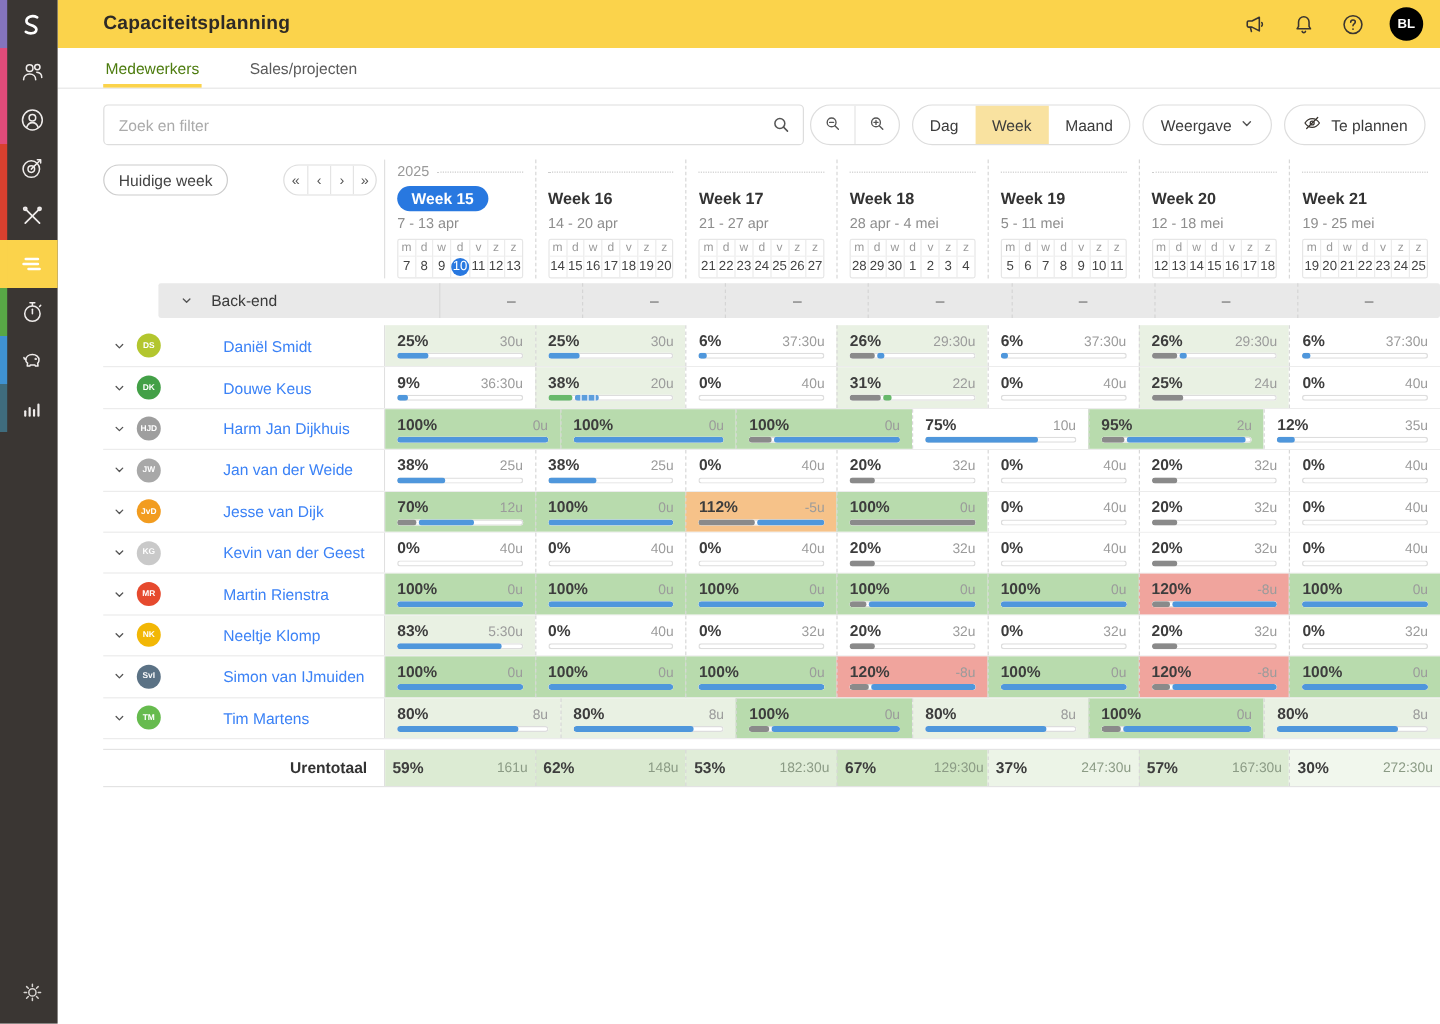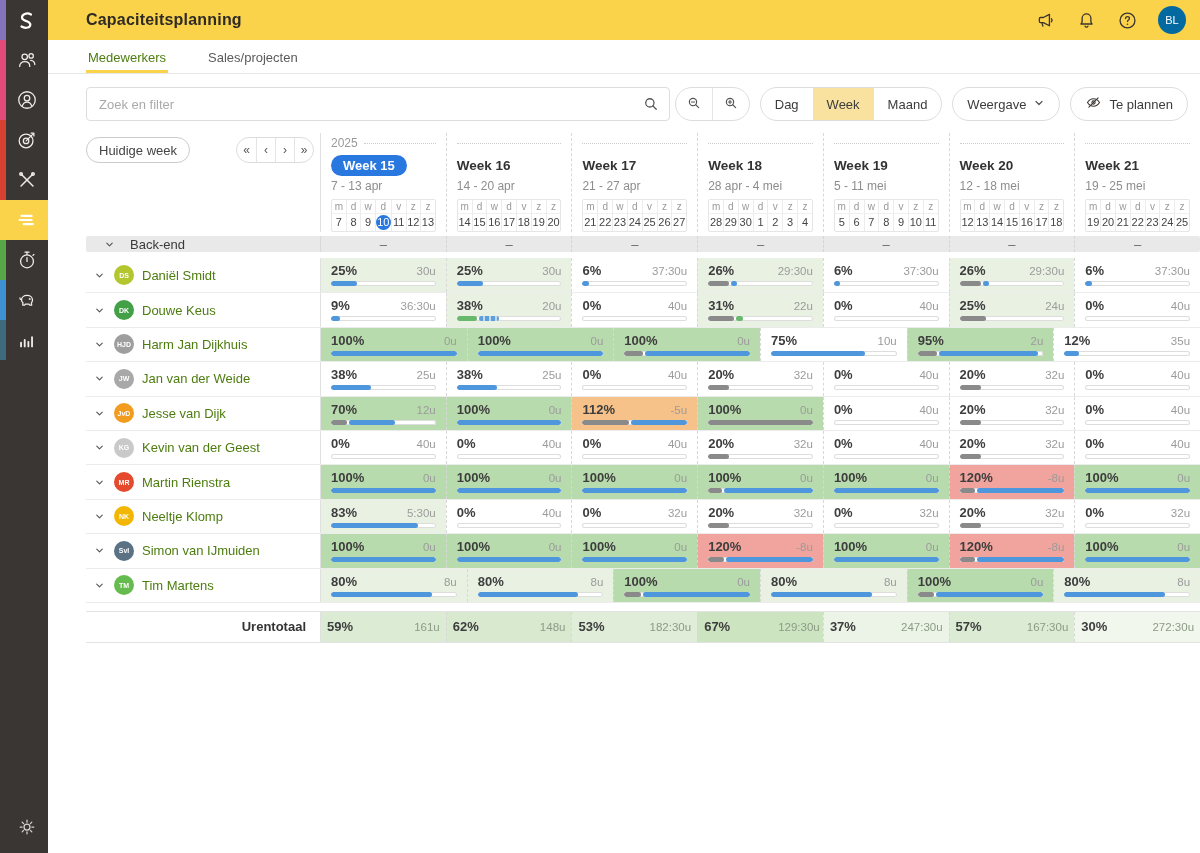--- a/index.html
+++ b/index.html
@@ -13,22 +13,22 @@
   .side-item svg { display:block; }
   .side-gear { position:absolute; bottom:6px; left:0; }
 
   
   .topbar { position:absolute; left:48px; top:0; right:0; height:40px; background:#fbd34b;
             display:flex; align-items:center; padding:0 14px 0 38px; }
   .topbar h1 { font-size:16px; font-weight:700; color:#2e2a26; letter-spacing:.2px; }
   .topbar .spacer { flex:1; }
   .top-icons { display:flex; align-items:center; gap:20px; }
   .top-icons .icn { cursor:pointer; display:flex; }
-  .avatar-user { width:28px; height:28px; border-radius:50%; background:#0369a1; color:#fff;
-                 font-size:11px; font-weight:400; display:flex; align-items:center; justify-content:center; cursor:pointer; }
+  .avatar-user { width:28px; height:28px; border-radius:50%; background:#000000; color:#fff;
+                 font-size:11px; font-weight:700; display:flex; align-items:center; justify-content:center; cursor:pointer; }
 
   
   .tabsbar { position:absolute; left:48px; top:40px; right:0; height:34px; background:#fff;
              border-bottom:1px solid #e6e6e6; display:flex; padding-left:38px; }
   .tab { font-size:13px; color:#5a5a5a; padding:10px 2px 8px; margin-right:38px; cursor:pointer;
          border-bottom:3px solid transparent; }
   .tab.active { color:#4d7c0f; border-bottom-color:#fbd34b; }
 
   
   .content { position:absolute; left:48px; top:75px; right:0; bottom:0; background:#fff; padding:12px 0 0 38px; }
@@ -76,36 +76,36 @@
   .wk-range { font-size:12px; color:#8d8d8d; margin:2px 0 6px; }
   .days { display:flex; border:1px solid #e6e6e6; border-radius:2px; background:#fff; }
   .daybox { flex:1; text-align:center; cursor:pointer; }
   .daybox + .daybox { border-left:1px solid #ececec; }
   .daybox .dl { font-size:10px; color:#9a9a9a; line-height:13px; border-bottom:1px solid #f0f0f0; }
   .daybox .dn { font-size:11px; color:#444; line-height:17px; height:17px; }
   .daybox .dn .today { display:inline-block; width:15px; height:15px; line-height:15px; border-radius:50%;
                        background:#2878e0; color:#fff; margin-top:1px; }
 
   
-  .group-row { margin-top:4px; margin-bottom:6px; background:#e9e9e9; border-radius:2px; height:16px; }
+  .group-row { margin-top:4px; margin-bottom:6px; background:#e9e9e9; border-radius:2px; height:29px;margin-left:46px; }
   .group-left { display:flex; align-items:center; gap:10px; padding-left:12px; height:100%; cursor:pointer; }
   .group-left .glab { font-size:13px; color:#3a3a3a; }
   .group-row .p-weeks { border-left-color:#d9d9d9; }
   .group-row .wcell { display:flex; align-items:center; justify-content:center; color:#666; font-size:13px; }
   .group-row .p-weeks > .wcell + .wcell { border-left-color:#d5d5d5; }
 
   
   .emp-row { height:34.4px; border-top:1px solid #ececec; }
   .emp-row:first-child { border-top:none; }
   .emp-rows { border-bottom:1px solid #ececec; }
   .emp-left { display:flex; align-items:center; height:100%; padding-left:2px; cursor:pointer; }
   .chev { width:22px; display:flex; justify-content:center; flex:none; }
   .em-av { width:20px; height:20px; border-radius:50%; color:#fff; font-weight:700; font-size:7px;
            display:flex; align-items:center; justify-content:center; margin:0 8px 0 4px; flex:none; }
-  .em-name { font-size:13px; color:#4d7c0f; white-space:nowrap; }
+  .em-name { font-size:13px; color:#3b82f6; white-space:nowrap;margin-left:44px; }
 
   .dcell { position:relative; padding:5px 10px 0; cursor:pointer; }
   .dcell .line1 { display:flex; justify-content:space-between; align-items:baseline; }
   .dcell .pct { font-size:13px; font-weight:600; color:#3d3d3d; }
   .dcell .hrs { font-size:11.5px; color:#9b9b9b; }
   .bar { margin-top:3px; height:5px; border-radius:3px; background:#fff; box-shadow:inset 0 0 0 1px #ddd;
          display:flex; overflow:hidden; }
   .bar .sg { height:100%; border-radius:3px; }
   .bar .sg + .sg { margin-left:2px; }
 

